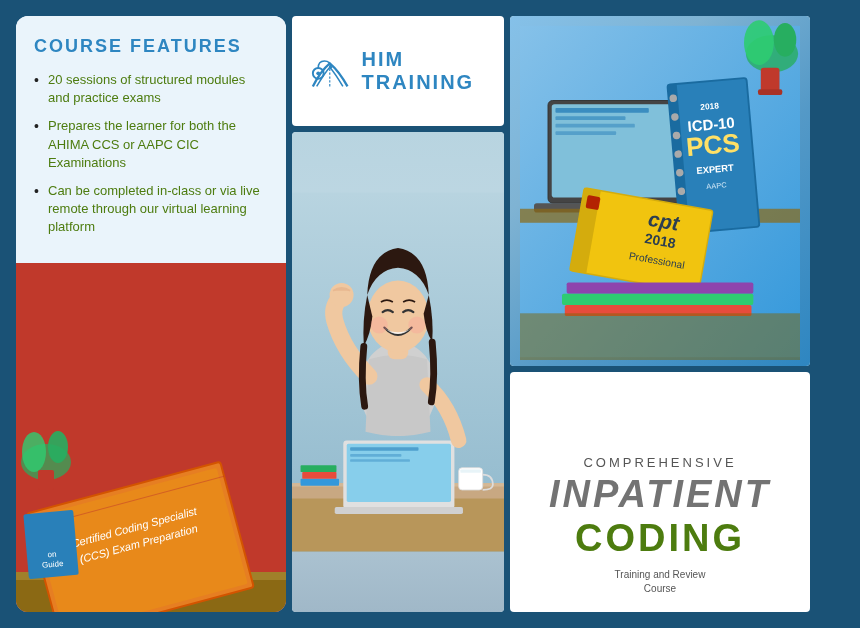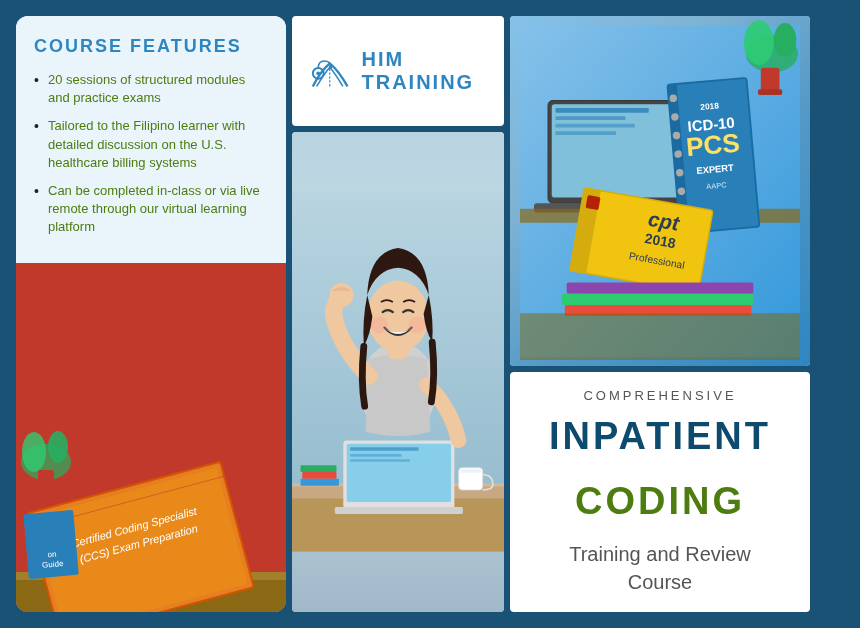--- a/index.html
+++ b/index.html
@@ -177,70 +177,71 @@
       padding: 10px;
     }
 
     .comprehensive-panel {
       flex: 1;
       background: #fff;
       border-radius: 4px;
       display: flex;
       flex-direction: column;
       align-items: center;
-      justify-content: space-between;
+      justify-content: flex-end;
       padding: 16px;
       text-align: center;
     }
 
     .comprehensive-label {
       font-size: 13px;
       letter-spacing: 3px;
       color: #555;
       text-transform: uppercase;
       margin-bottom: 4px;
     }
 
     .inpatient-title {
       font-size: 38px;
       font-weight: 900;
-      color: #0c4a6e;
+      color: #737373;
       letter-spacing: 3px;
       text-transform: uppercase;
       line-height: 1.1;
-      margin-bottom: 14px;
+      margin-bottom: 2px;
+      font-style: italic;
     }
 
     .coding-title {
       font-size: 38px;
       font-weight: 900;
       color: #4d7c0f;
       letter-spacing: 3px;
       text-transform: uppercase;
       line-height: 1.1;
       margin-bottom: 8px;
     }
 
     .training-subtitle {
-      font-size: 20px;
+      font-size: 10px;
       color: #555;
       line-height: 1.4;
     }
   </style>
 </head>
 <body>
 
 <div class="main-container">
 
   <div class="left-panel">
     <div class="left-panel-top">
       <div class="course-features-title">COURSE FEATURES</div>
       <ul class="features-list">
         <li>20 sessions of structured modules and practice exams</li>
-        <li>Tailored to the Filipino learner with detailed discussion on the U.S. healthcare billing systems</li>
+        <li>Prepares the learner for both the AHIMA CCS or AAPC CIC Examinations</li>
         <li>Can be completed in-class or via live remote through our virtual learning platform</li>
       </ul>
     </div>
     <div class="left-panel-bottom">
       <svg width="270" height="230" viewBox="0 0 270 230">
 
         <rect x="0" y="190" width="270" height="40" fill="#8b6914"></rect>
         <rect x="0" y="190" width="270" height="8" fill="#a0802a"></rect>
 
         <ellipse cx="30" cy="80" rx="25" ry="18" fill="#27ae60" opacity="0.7"></ellipse>

